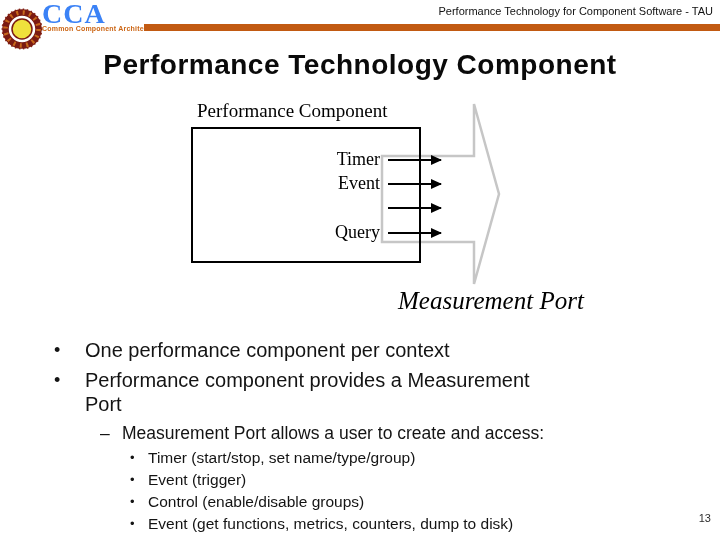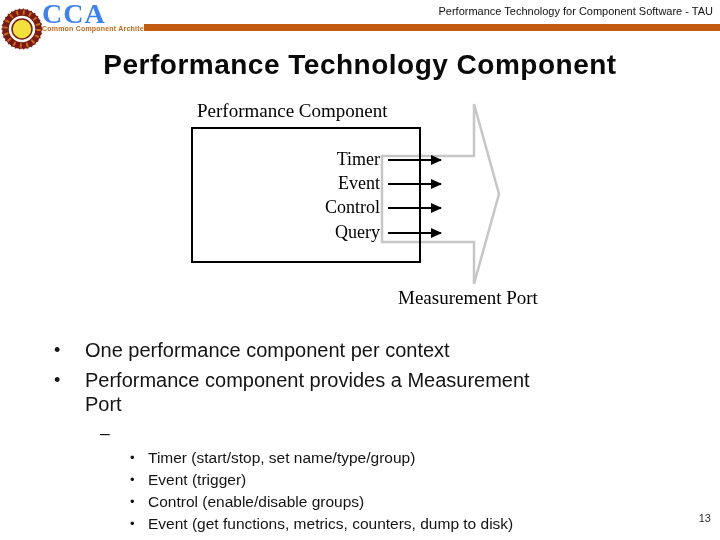--- a/index.html
+++ b/index.html
@@ -27,21 +27,21 @@
   .diagram { position:absolute; left:0; top:95px; width:720px; height:215px; }
   .diagram svg { position:absolute; left:0; top:0; }
   .diag-label { position:absolute; font-family:"Liberation Serif", serif; color:#000;
                 white-space:nowrap; }
   .perf-comp-label { left:197px; top:5px; font-size:19px; }
   .port-name { font-size:18px; line-height:22px; text-align:right; width:100px; left:280px; }
   .port-timer   { top:53px; }
   .port-event   { top:77px; }
   .port-control { top:101px; }
   .port-query   { top:126px; }
-  .measurement-port-label { left:398px; top:192px; font-size:19px; }
+  .measurement-port-label { left:398px; top:192px; font-size:25px;font-style:italic; }
 
   
   .bullets { position:absolute; left:54px; top:338px; width:620px; }
   .b1-item { display:flex; font-size:20px; line-height:24px; color:#141414;
              margin-bottom:6px; }
   .b1-dot { width:31px; flex:0 0 31px; font-size:18px; }
   .b1-text { white-space:pre-line; }
   .b2-item { display:flex; font-size:17.5px; line-height:22px; color:#141414;
              padding-left:46px; margin-top:2px; }
   .b2-dash { width:22px; flex:0 0 22px; }
@@ -82,37 +82,37 @@
       <polygon points="382,61 474,61 474,9 499,99 474,189 474,147 382,147" fill="#ffffff" stroke="#c6c6c6" stroke-width="2.5"></polygon>
       <rect x="192" y="33" width="228" height="134" fill="none" stroke="#000" stroke-width="2"></rect>
       <line x1="388" y1="65" x2="441" y2="65" stroke="#000" stroke-width="2" marker-end="url(#arrowhead)"></line>
       <line x1="388" y1="89" x2="441" y2="89" stroke="#000" stroke-width="2" marker-end="url(#arrowhead)"></line>
       <line x1="388" y1="113" x2="441" y2="113" stroke="#000" stroke-width="2" marker-end="url(#arrowhead)"></line>
       <line x1="388" y1="138" x2="441" y2="138" stroke="#000" stroke-width="2" marker-end="url(#arrowhead)"></line>
     </svg>
     <span class="diag-label perf-comp-label">Performance Component</span>
     <span class="diag-label port-name port-timer">Timer</span>
     <span class="diag-label port-name port-event">Event</span>
-    <span class="diag-label port-name port-control">Control</span>
     <span class="diag-label port-name port-query">Query</span>
     <span class="diag-label measurement-port-label">Measurement Port</span>
   </div>
 
   <div class="bullets">
     <div class="b1-item">
       <span class="b1-dot">•</span>
       <span class="b1-text">One performance component per context</span>
     </div>
     <div class="b1-item">
       <span class="b1-dot">•</span>
       <span class="b1-text">Performance component provides a Measurement
 Port</span>
     </div>
     <div class="b2-item">
       <span class="b2-dash">–</span>
+      <span>Measurement Port allows a user to create and access:</span>
     </div>
     <div class="b3-list">
       <div class="b3-item">
         <span class="b3-dot">•</span>
         <span>Timer (start/stop, set name/type/group)</span>
       </div>
       <div class="b3-item">
         <span class="b3-dot">•</span>
         <span>Event (trigger)</span>
       </div>

